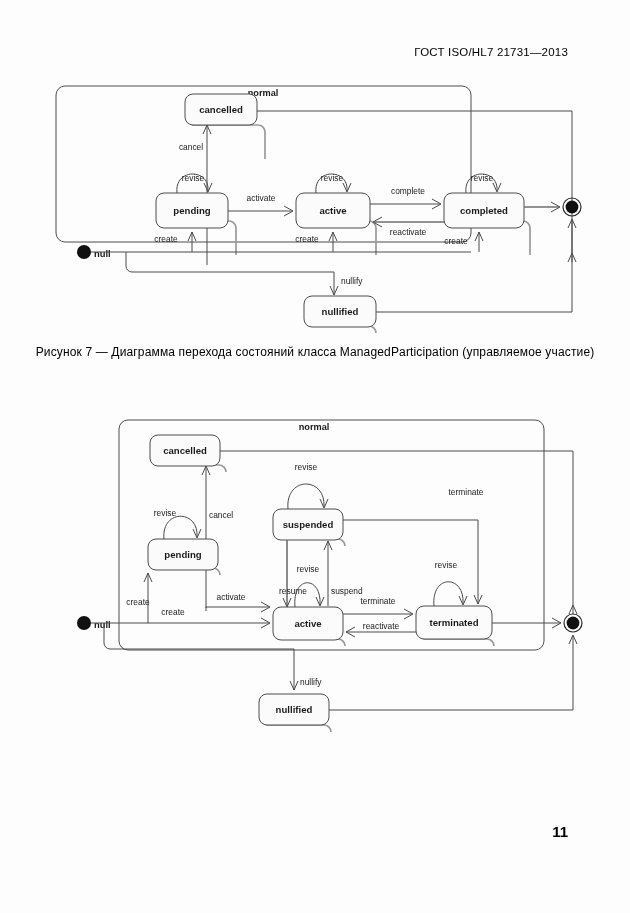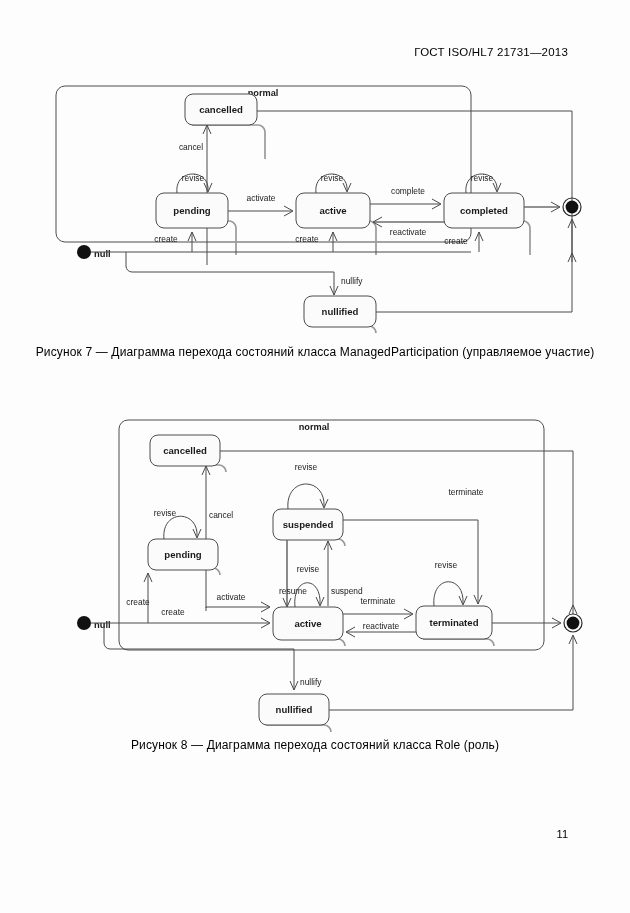--- a/index.html
+++ b/index.html
@@ -29,22 +29,22 @@
     top: 46px;
     font-size: 11.5px;
     font-weight: normal;
     letter-spacing: 0.2px;
     white-space: nowrap;
   }
   .page-number {
     position: absolute;
     right: 62px;
     bottom: 73px;
-    font-size: 11px;
-    font-weight: normal;
+    font-size: 15px;
+    font-weight: bold;
   }
   .figure-caption {
     position: absolute;
     left: 0;
     width: 630px;
     text-align: center;
     font-size: 12px;
     letter-spacing: 0.15px;
     white-space: nowrap;
   }
@@ -322,17 +322,16 @@
       <path class="shadow" d="M250 317 h58 a7 7 0 0 1 7 7 v0"></path>
       <rect class="state-box" x="243" y="286" rx="8" ry="8" width="70" height="31"></rect>
       <text class="state-label" x="278" y="302">nullified</text>
 
       <path class="flow" d="M313 302 H557 V228"></path>
       <path class="flow" d="M553 236 L557 227 L561 236"></path>
 
     </svg>
   </div>
 
-  <div class="figure-caption" id="caption-8">Рисунок 8 — Диаграмма перехода состояний класса Role (роль)</div>
 
   <div class="page-number">11</div>
 
 </div>
 
 </body></html>

